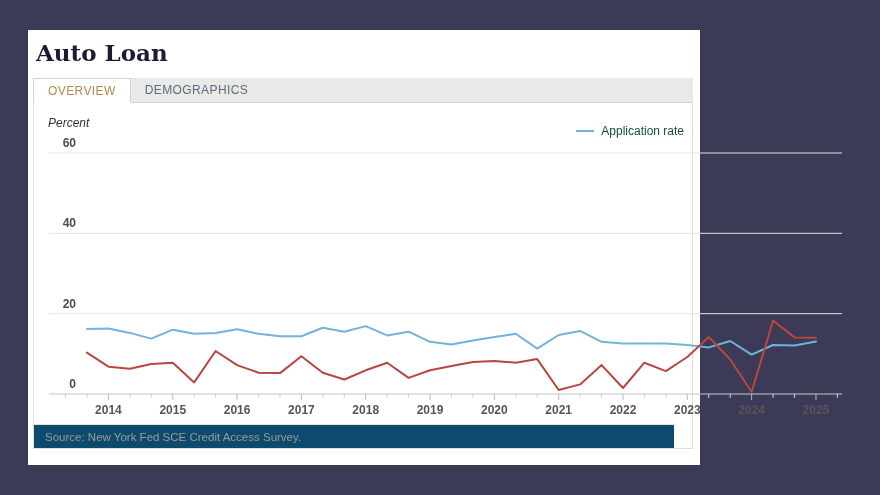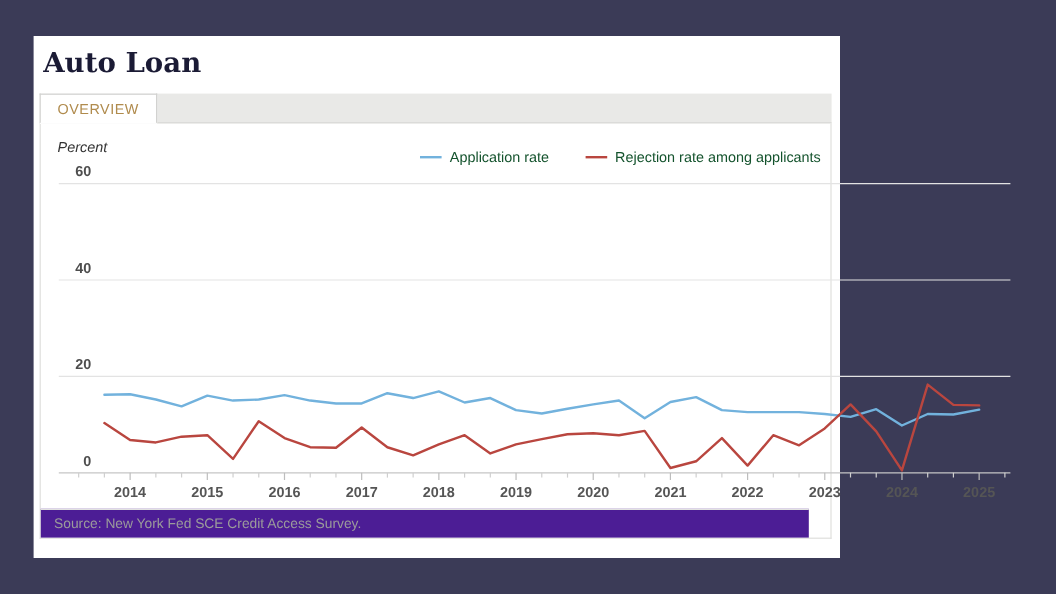--- a/index.html
+++ b/index.html
@@ -60,46 +60,43 @@
     font-size:12px;color:#14532d;cursor:pointer;
   }
   .legend-swatch{width:18px;height:2px;display:inline-block;}
   .plot-wrap{position:absolute;left:0;top:0;width:100%;height:100%;}
   .source-row{
     position:absolute;left:0;right:18px;bottom:0;height:23px;
     border-top:1px solid #e2e2e0;
     display:flex;align-items:center;
     padding-left:11px;
     font-size:11.5px;color:#9b9b9b;
-    background:#4c1d95;
+    background:#0c4a6e;
   }
 </style>
 </head>
 <body>
 
 <div class="stage">
   <div class="panel">
 
     <div class="page-title">Auto Loan</div>
 
     <div class="tabs">
       <div class="tab active">OVERVIEW</div>
+      <div class="tab">DEMOGRAPHICS</div>
     </div>
 
     <div class="content">
       <div class="unit-label">Percent</div>
 
       <div class="legend">
         <div class="legend-item">
           <span class="legend-swatch" style="background: rgb(114, 178, 221);"></span>
           <span>Application rate</span>
-        </div>
-        <div class="legend-item">
-          <span class="legend-swatch" style="background: rgb(185, 70, 63);"></span>
-          <span>Rejection rate among applicants</span>
         </div>
       </div>
 
       <div class="plot-wrap">
         <svg id="plot" width="810" height="344">
             <line x1="15" y1="291" x2="808" y2="291" stroke="#c6c6c6" stroke-width="1"></line>
             <text x="42" y="285" text-anchor="end" font-size="12" font-weight="bold" fill="#4d4d4d">0</text>
             <line x1="15" y1="210.66666666666669" x2="808" y2="210.66666666666669" stroke="#e3e3e3" stroke-width="1"></line>
             <text x="42" y="204.66666666666669" text-anchor="end" font-size="12" font-weight="bold" fill="#4d4d4d">20</text>
             <line x1="15" y1="130.33333333333334" x2="808" y2="130.33333333333334" stroke="#e3e3e3" stroke-width="1"></line>

